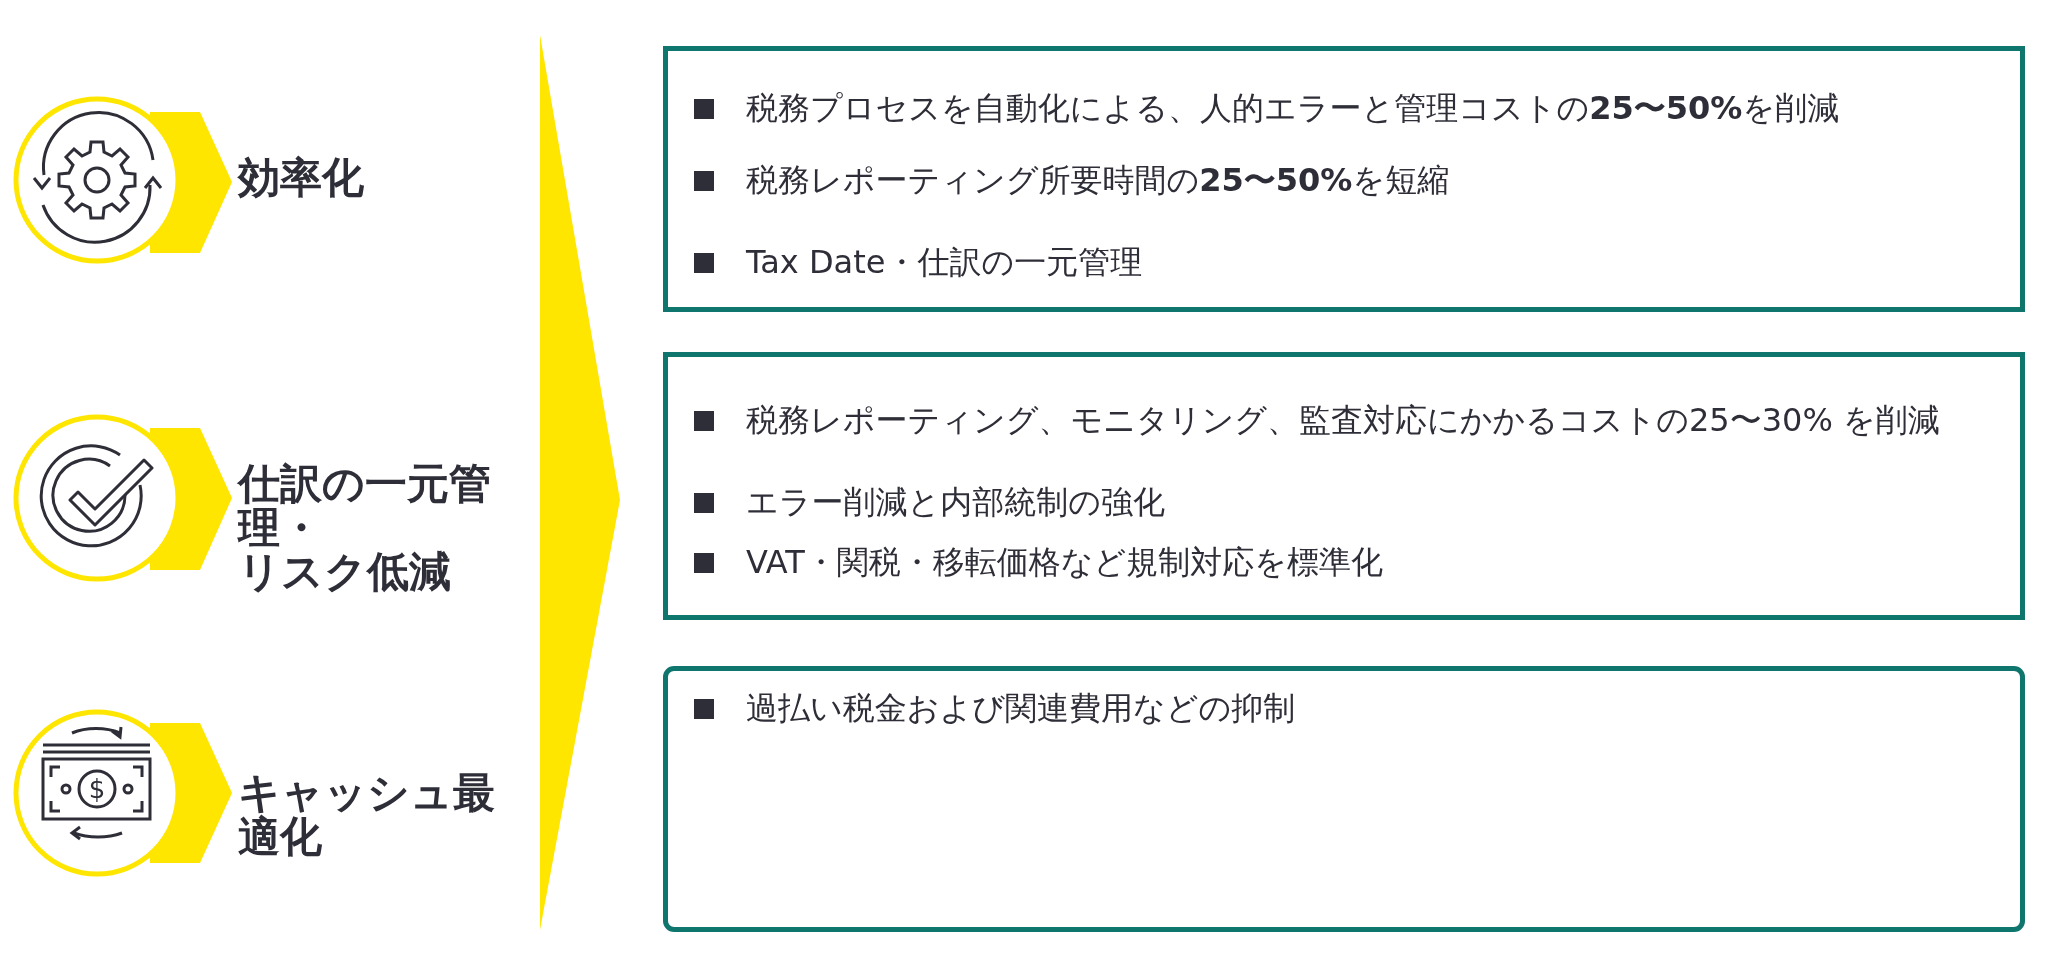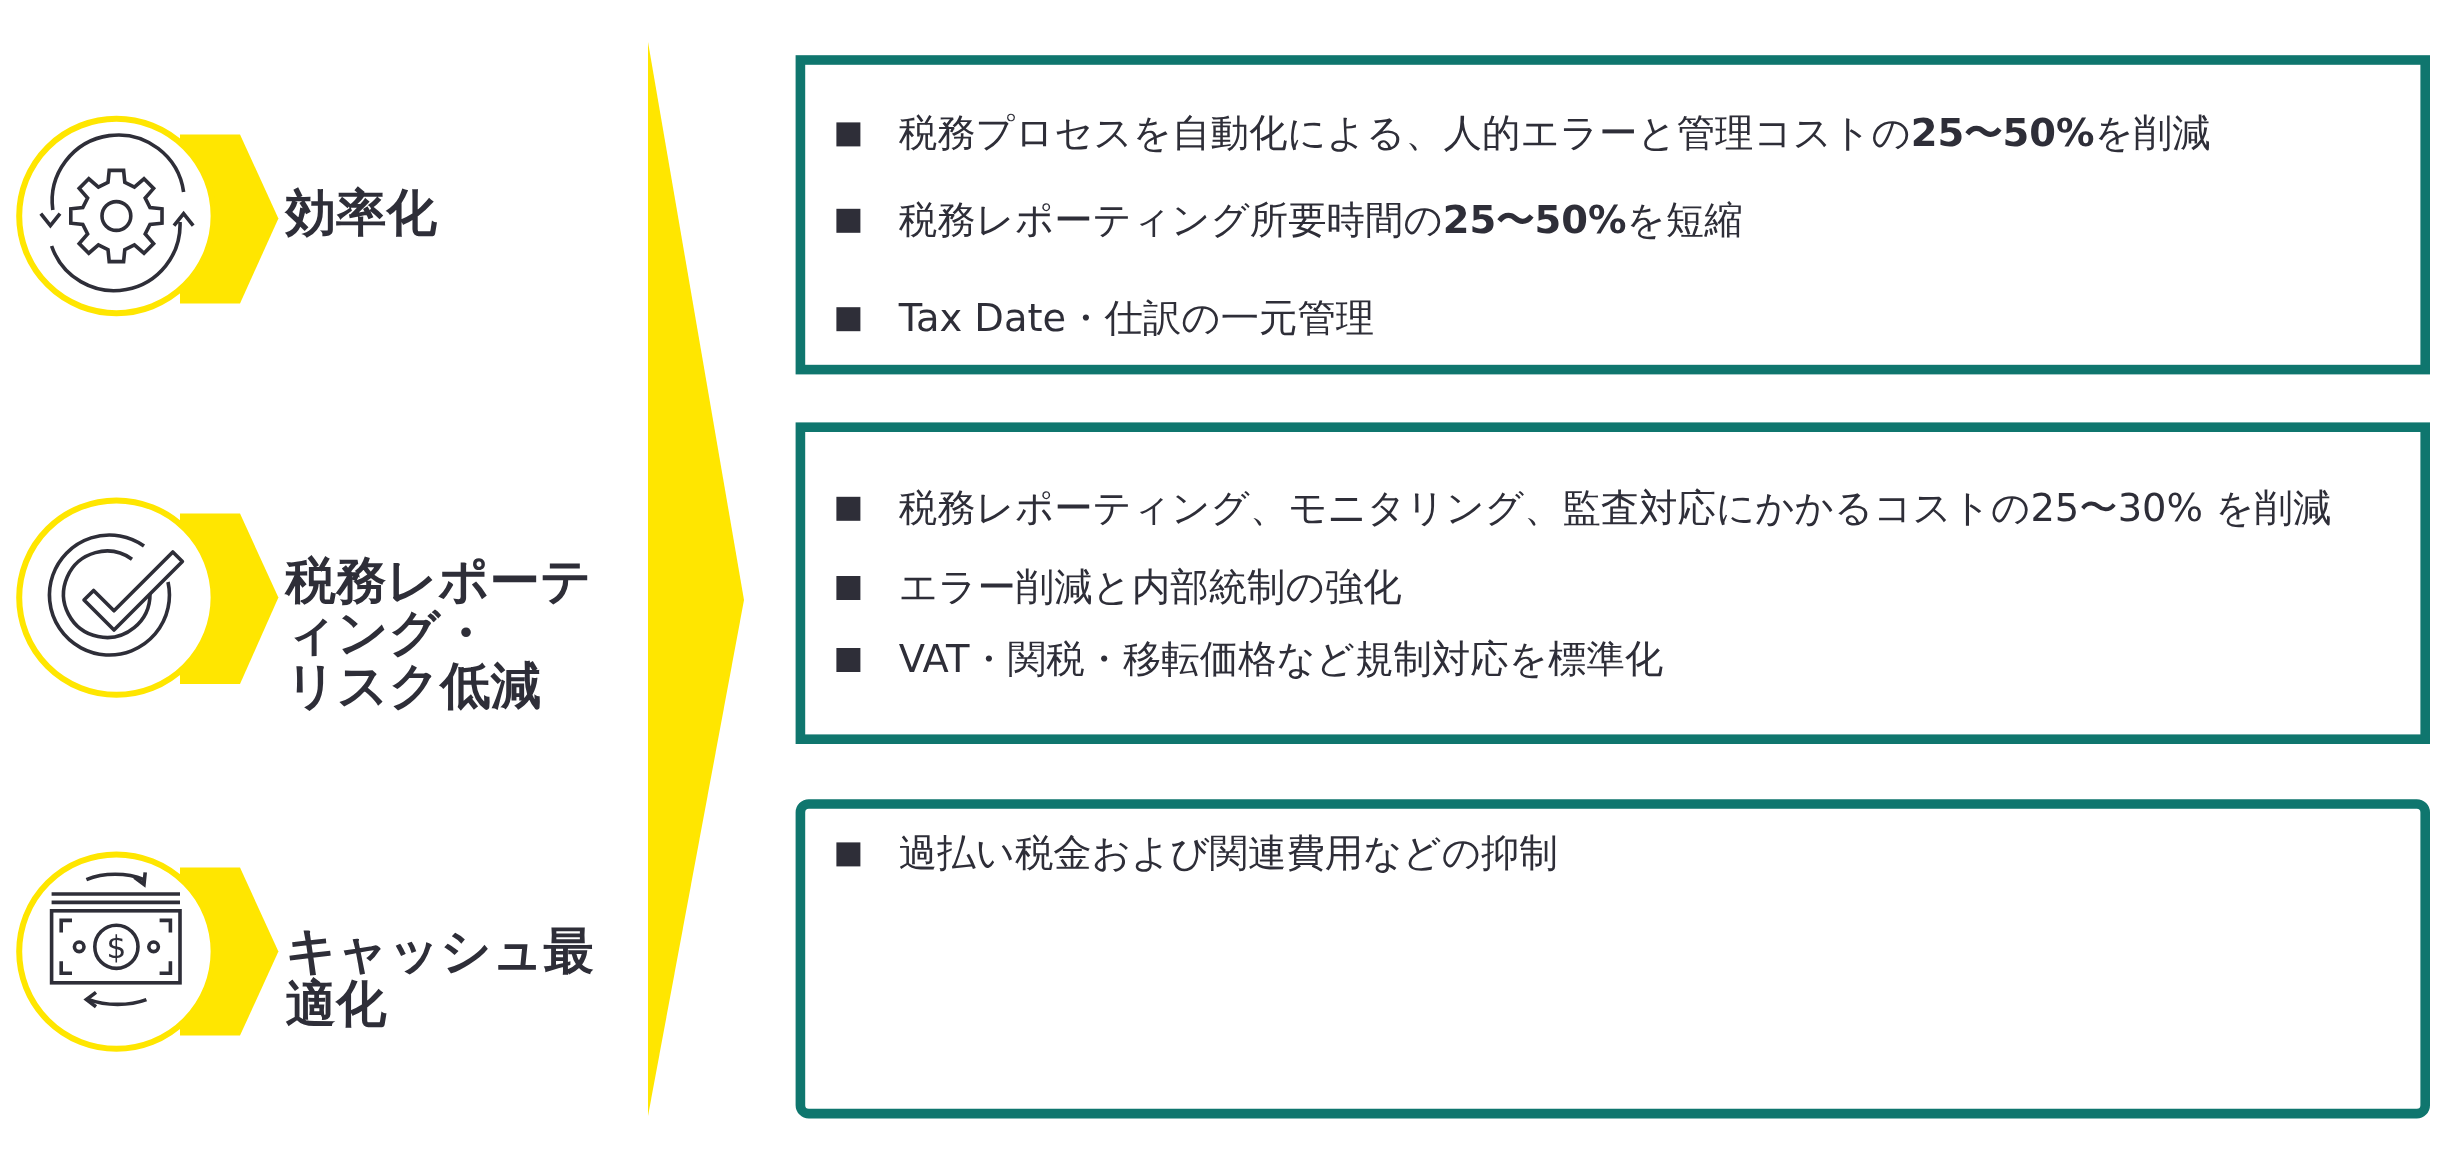--- a/index.html
+++ b/index.html
@@ -2,21 +2,21 @@
 <html><head>
 <meta charset="utf-8">
 <style>
   html, body { margin: 0; padding: 0; background: #ffffff; }
   body { width: 2048px; height: 978px; position: relative; overflow: hidden;
          font-family: "DejaVu Sans", "Liberation Sans", sans-serif; color: #2e2e38; }
   .cat { position: absolute; left: 0; width: 520px; height: 200px; }
   .cat svg.badge { position: absolute; left: 0; top: 0; }
   .cat-label { position: absolute; left: 238px; font-size: 42px; font-weight: bold; line-height: 44px; color: #2e2e38; }
   .big-arrow { position: absolute; left: 530px; top: 30px; }
-  .box { position: absolute; left: 663px; width: 1362px; border: 8px solid #0f766e; box-sizing: border-box; background: #fff; }
+  .box { position: absolute; left: 663px; width: 1362px; border: 5px solid #0f766e; box-sizing: border-box; background: #fff; }
   .bullets { list-style: none; margin: 0; padding: 0; position: absolute; left: 26px; right: 20px; }
   .bullet { position: relative; padding-left: 52px; font-size: 32px; line-height: 42px; color: #2e2e38; }
   .bullet .sq { position: absolute; left: 0; top: 12px; width: 20px; height: 20px; background: #2e2e38; }
   .bullet b { font-weight: bold; }
 </style>
 </head>
 <body>
 
 <div class="cat" style="top:80px;">
   <svg class="badge" width="240" height="200" viewBox="0 0 240 200">
@@ -40,21 +40,21 @@
 
 <div class="cat" style="top:400px;">
   <svg class="badge" width="240" height="200" viewBox="0 0 240 200">
     <polygon points="150,28 200,28 232,98 200,170 150,170" fill="#FFE600"></polygon>
     <circle cx="97" cy="98" r="81" fill="#fff" stroke="#FFE600" stroke-width="5"></circle>
     <path d="M140,85 A50,50 0 1 1 120,55" fill="none" stroke="#2e2e38" stroke-width="3"></path>
     <path d="M125,95 A36,36 0 1 1 110,66" fill="none" stroke="#2e2e38" stroke-width="3"></path>
     <path d="M70,100 L95,125 L152,68 L144,60 L95,109 L78,92 Z" fill="none" stroke="#2e2e38" stroke-width="3" stroke-linejoin="round"></path>
   </svg>
   <div class="cat-label" style="top:62px;">
-    <div>税務レポーティング・</div>
+    <div>仕訳の一元管理・</div>
     <div>リスク低減</div>
   </div>
 </div>
 
 <div class="cat" style="top:693px;">
   <svg class="badge" width="240" height="200" viewBox="0 0 240 200">
     <polygon points="150,30 200,30 232,100 200,170 150,170" fill="#FFE600"></polygon>
     <circle cx="97" cy="100" r="81" fill="#fff" stroke="#FFE600" stroke-width="5"></circle>
     <g fill="none" stroke="#2e2e38" stroke-width="3">
       <path d="M72,40 A40,22 0 0 1 120,40"></path>
@@ -95,21 +95,21 @@
     </li>
     <li class="bullet">
       <span class="sq"></span>
       <span>Tax Date・仕訳の一元管理</span>
     </li>
   </ul>
 </div>
 
 <div class="box" style="top:352px; height:268px;">
   <ul class="bullets" style="top:42px;">
-    <li class="bullet" style="margin-bottom:24px;">
+    <li class="bullet" style="margin-bottom:40px;">
       <span class="sq"></span>
       <span>税務レポーティング、モニタリング、監査対応にかかるコストの25〜30% を削減</span>
     </li>
     <li class="bullet" style="margin-bottom:18px;">
       <span class="sq"></span>
       <span>エラー削減と内部統制の強化</span>
     </li>
     <li class="bullet">
       <span class="sq"></span>
       <span>VAT・関税・移転価格など規制対応を標準化</span>

